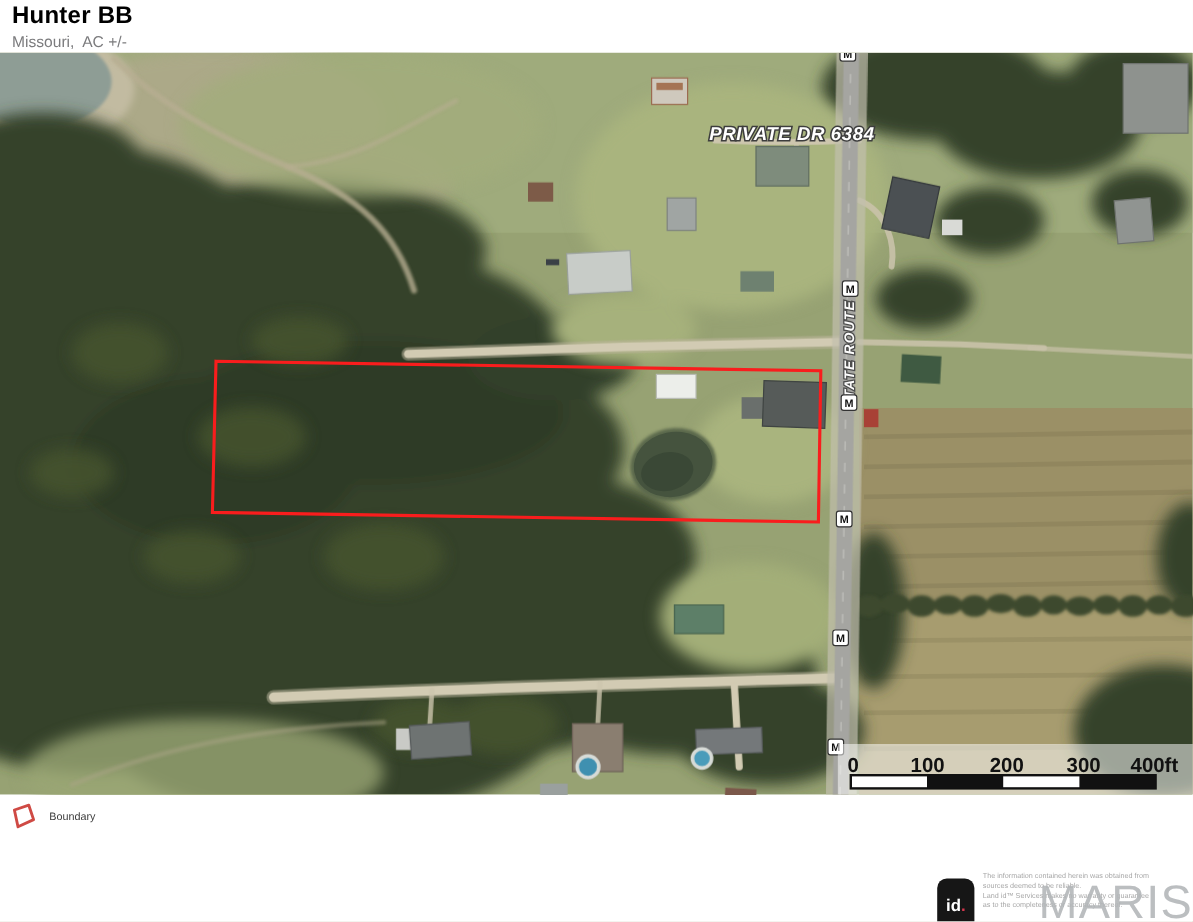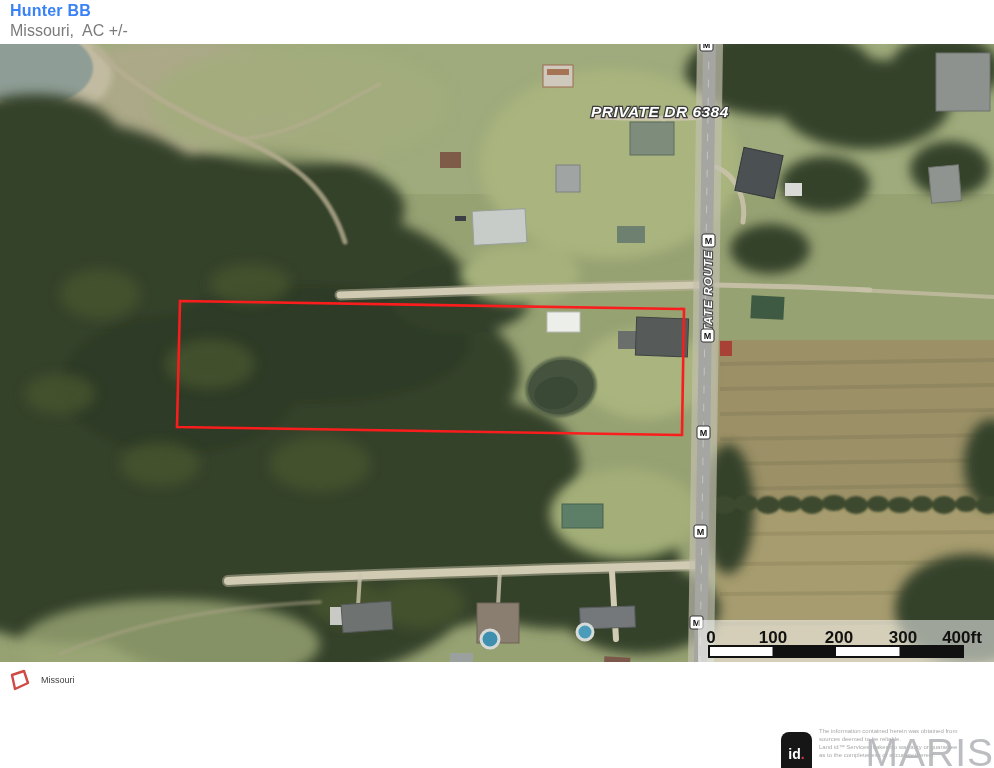--- a/index.html
+++ b/index.html
@@ -1,21 +1,21 @@
 <!DOCTYPE html>
 <html><head>
 <meta charset="utf-8">
 <style>
   html,body{margin:0;padding:0;background:#fff;}
   .page{position:relative;width:994px;height:768px;background:#ffffff;overflow:hidden;
         font-family:"Liberation Sans", sans-serif;}
   
   .hdr{position:absolute;left:10px;top:2px;}
-  .hdr h1{margin:0;font-size:16px;font-weight:bold;color:#3b82f6;letter-spacing:.2px;}
-  .hdr .sub{margin-top:2px;font-size:16px;color:#7b7b7d;white-space:pre;}
+  .hdr h1{margin:0;font-size:20px;font-weight:bold;color:#000000;letter-spacing:.2px;}
+  .hdr .sub{margin-top:2px;font-size:13px;color:#7b7b7d;white-space:pre;}
   
   .map{position:absolute;left:0;top:44px;width:994px;height:618px;overflow:hidden;background:#97a273;}
   .map svg{display:block;}
   
   .legend{position:absolute;left:8px;top:668px;display:flex;align-items:center;gap:10px;}
   .legend .lbl{font-size:9px;color:#3e3e3e;}
   
   .idlogo{position:absolute;left:781px;top:732px;width:31px;height:44px;background:#161616;
           border-radius:8px;display:flex;align-items:center;justify-content:center;}
   .idlogo .t{color:#fff;font-weight:bold;font-size:14px;line-height:1;}
@@ -251,21 +251,21 @@
         <rect x="899.5" y="602" width="63.5" height="11" fill="#111"></rect>
       </g>
     </g>
   </svg>
   </div>
 
   <div class="legend">
     <svg width="23" height="24" viewBox="0 0 23 24">
       <polygon points="4,7 16,3 20,15 7,21" fill="none" stroke="#cf4a44" stroke-width="2.4" stroke-linejoin="round"></polygon>
     </svg>
-    <span class="lbl">Missouri</span>
+    <span class="lbl">Boundary</span>
   </div>
 
   <div class="idlogo">
     <span class="t">id</span>
       <span class="d">.</span>
   </div>
   <div class="disclaimer">
     <span>The information contained herein was obtained from sources deemed to be reliable.</span><br>
     <span> Land id™ Services makes no warranty or guarantee as to the completeness or accuracy thereof.</span>
   </div>

